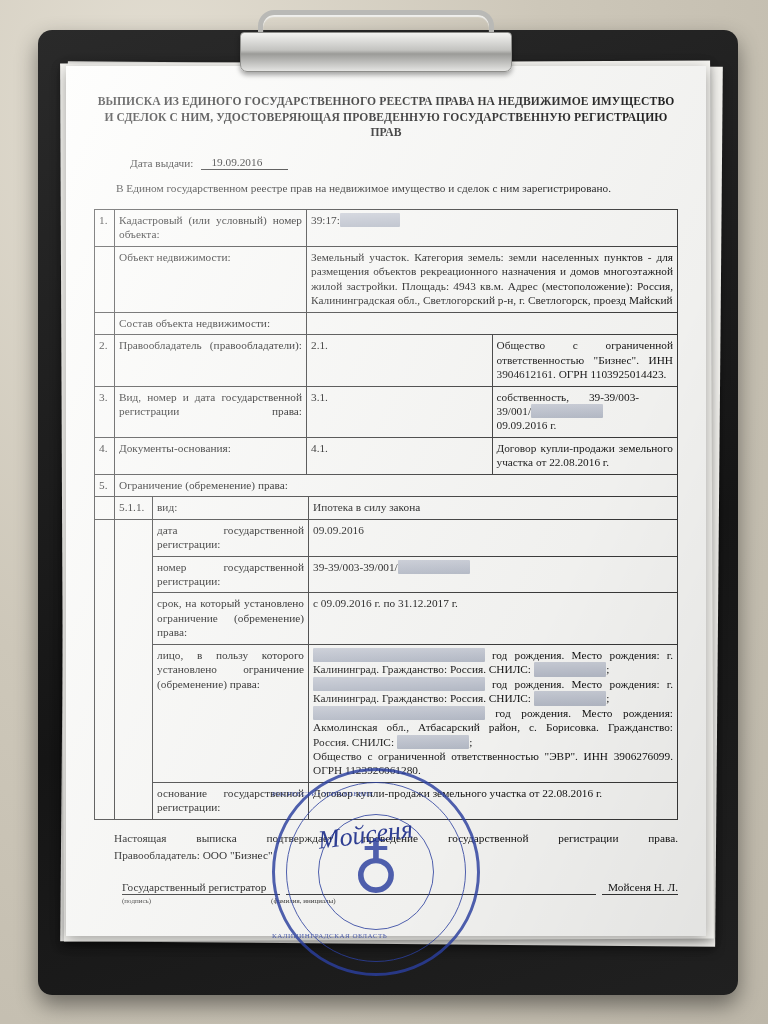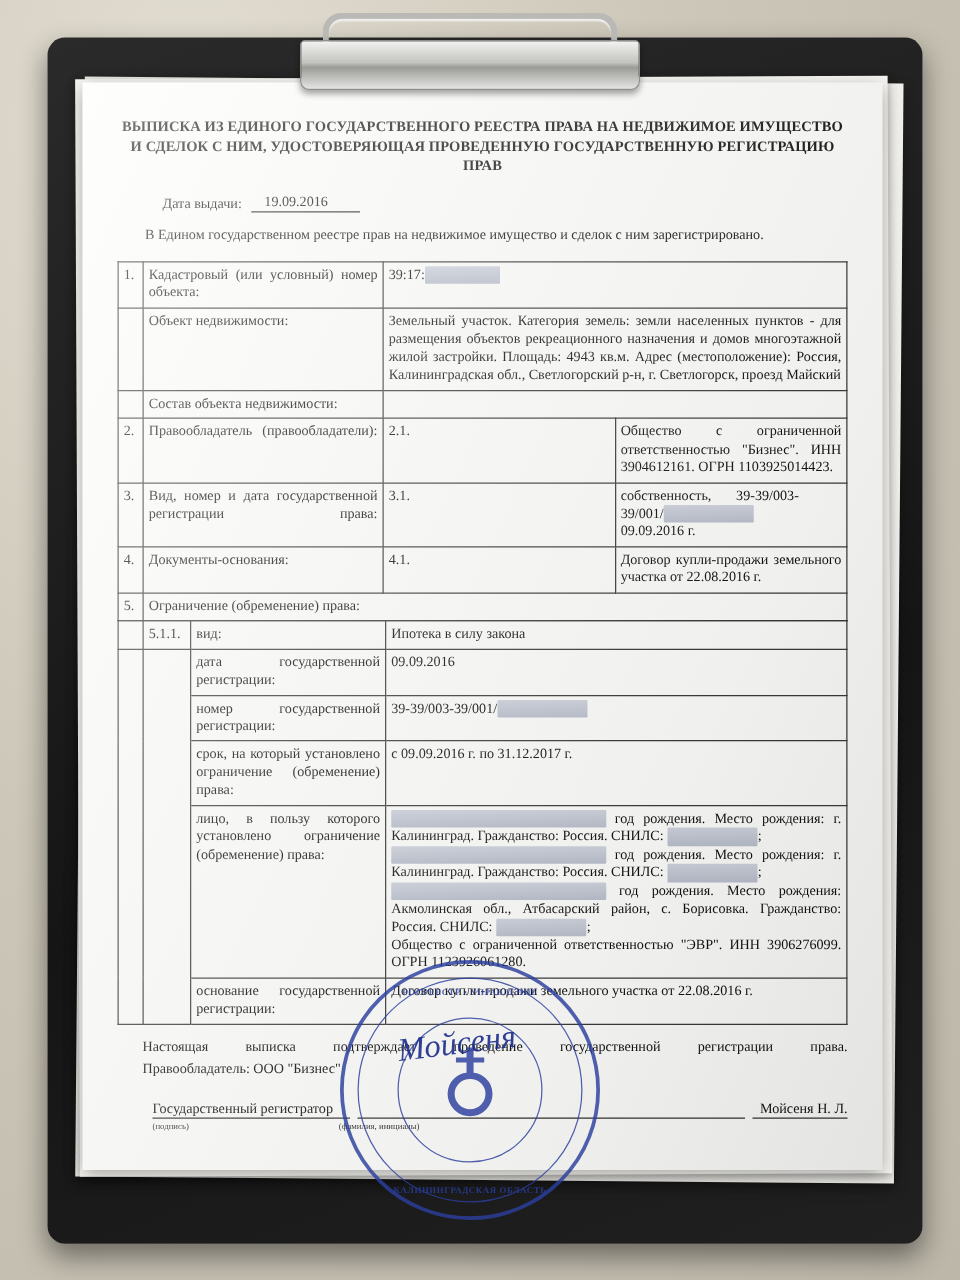--- a/index.html
+++ b/index.html
@@ -121,25 +121,25 @@
   .stamp .ring {
     position:absolute; inset:0; border:3px solid #2b3f9e; border-radius:50%;
   }
   .stamp .ring2 { position:absolute; inset:14px; border:1.5px solid #2b3f9e; border-radius:50%; }
   .stamp .ring3 { position:absolute; inset:46px; border:1.5px solid #2b3f9e; border-radius:50%; }
   .stamp .eagle {
     position:absolute; left:50%; top:50%; transform:translate(-50%,-52%);
     font-size: 64px; color:#2b3f9e; line-height:1;
   }
   .stamp .txt-top, .stamp .txt-bot {
-    position:absolute; left:0; right:0; text-align:center; color:#2b3f9e;
-    font-size: 7px; letter-spacing:.5px;font-weight:bold;
+    position:absolute; left:0; right:0; text-align:left; color:#2b3f9e;
+    font-size: 7px; letter-spacing:.5px;
   }
   .stamp .txt-top { top: 22px; }
-  .stamp .txt-bot { bottom: 20px; }
+  .stamp .txt-bot { bottom: 36px; }
   .signature {
     position:absolute; left: 318px; top: 820px; z-index: 6;
     color:#1b2c8a; font-family:"Liberation Serif", serif; font-style:italic;
     font-size: 26px; transform: rotate(-7deg); opacity:.9;
     pointer-events:none;
   }
 </style>
 </head>
 <body>
 

